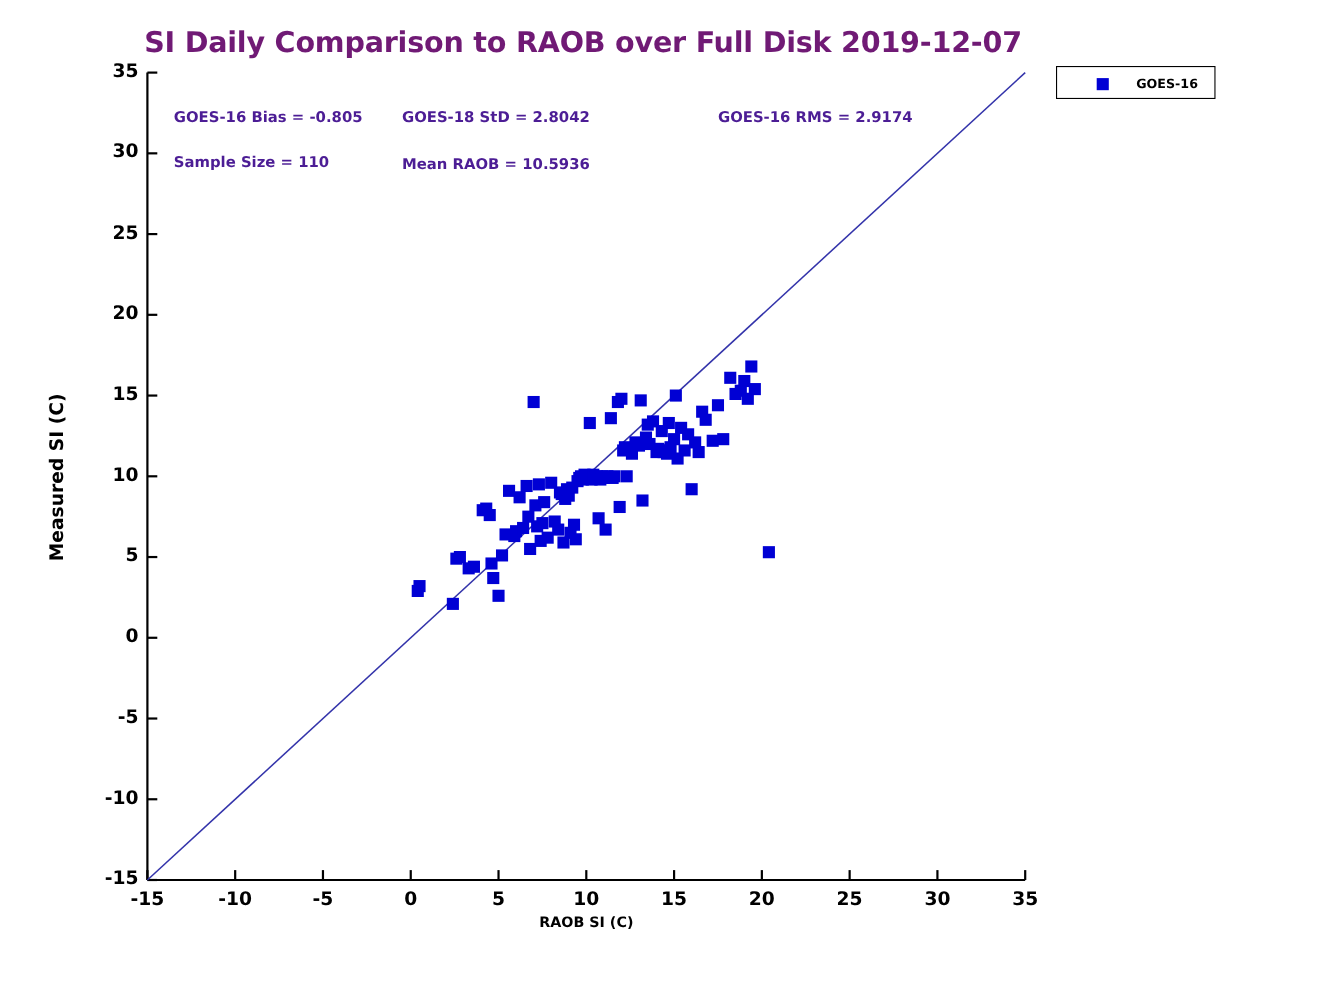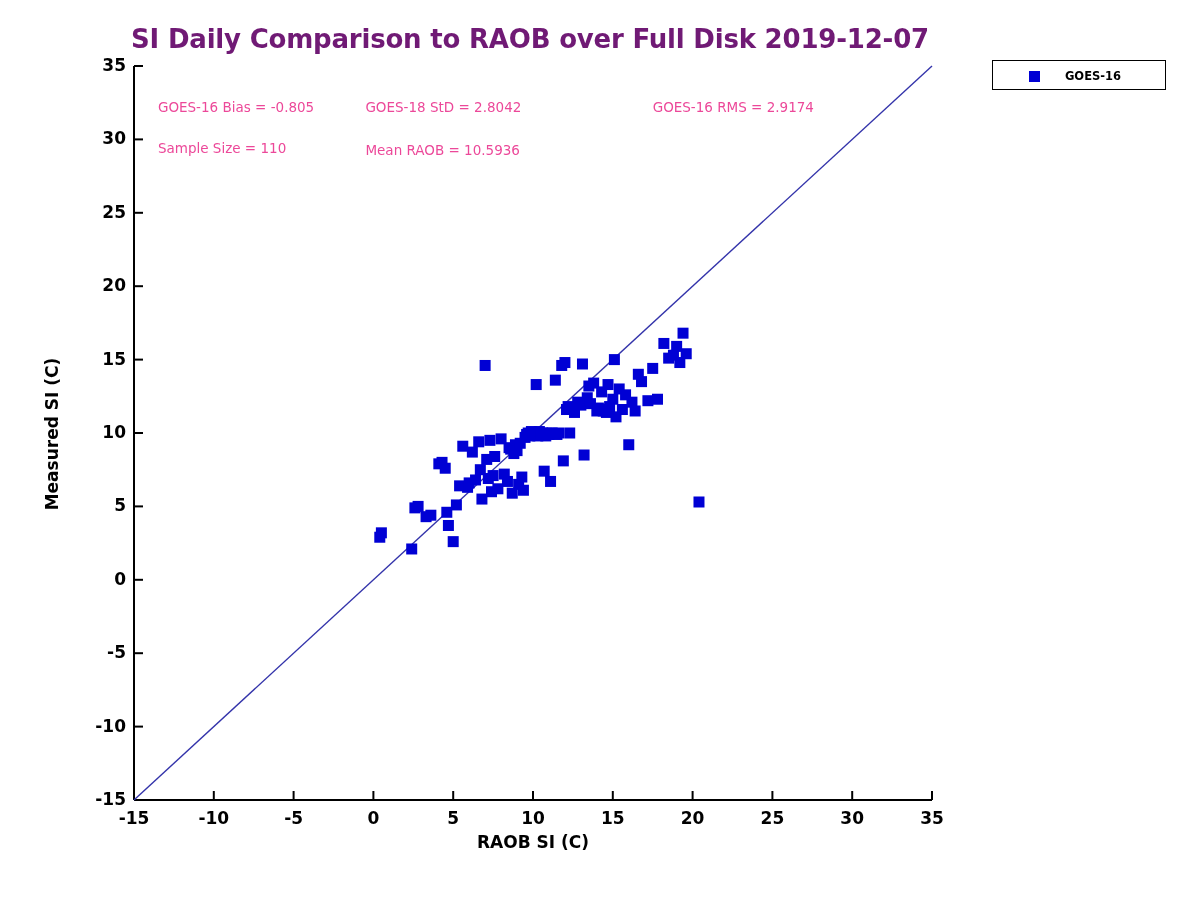--- a/index.html
+++ b/index.html
@@ -31,21 +31,21 @@
     color: #701a75;
     font-family: "DejaVu Sans", sans-serif;
     letter-spacing: -0.2px;
   }
   .axis-label-x {
     position: absolute;
     left: 134px;
     top: 832px;
     width: 798px;
     text-align: center;
-    font-size: 17px;
+    font-size: 13px;
     font-weight: bold;
     color: #000000;
   }
   .axis-label-y {
     position: absolute;
     left: -48px;
     top: 424px;
     width: 200px;
     text-align: center;
     font-size: 17px;
@@ -68,34 +68,33 @@
     width: 60px;
     text-align: center;
     font-size: 17px;
     font-weight: bold;
     color: #000000;
     line-height: 1;
   }
   .annot {
     position: absolute;
     font-size: 13.5px;
-    font-weight: normal;
-    color: #ec4899;
+    font-weight: bold;
+    color: #4c1d95;
     white-space: nowrap;
   }
   .legend-box {
     position: absolute;
     left: 960px;
     top: 60px;
-    width: 174px;
+    width: 145px;
     height: 30px;
     border: 1px solid #000000;
     background: #ffffff;
     box-sizing: border-box;
-    margin-left: 32px;
   }
   .legend-swatch {
     position: absolute;
     left: 36px;
     top: 10px;
     width: 11px;
     height: 11px;
     background: #0000d4;
   }
   .legend-text {

